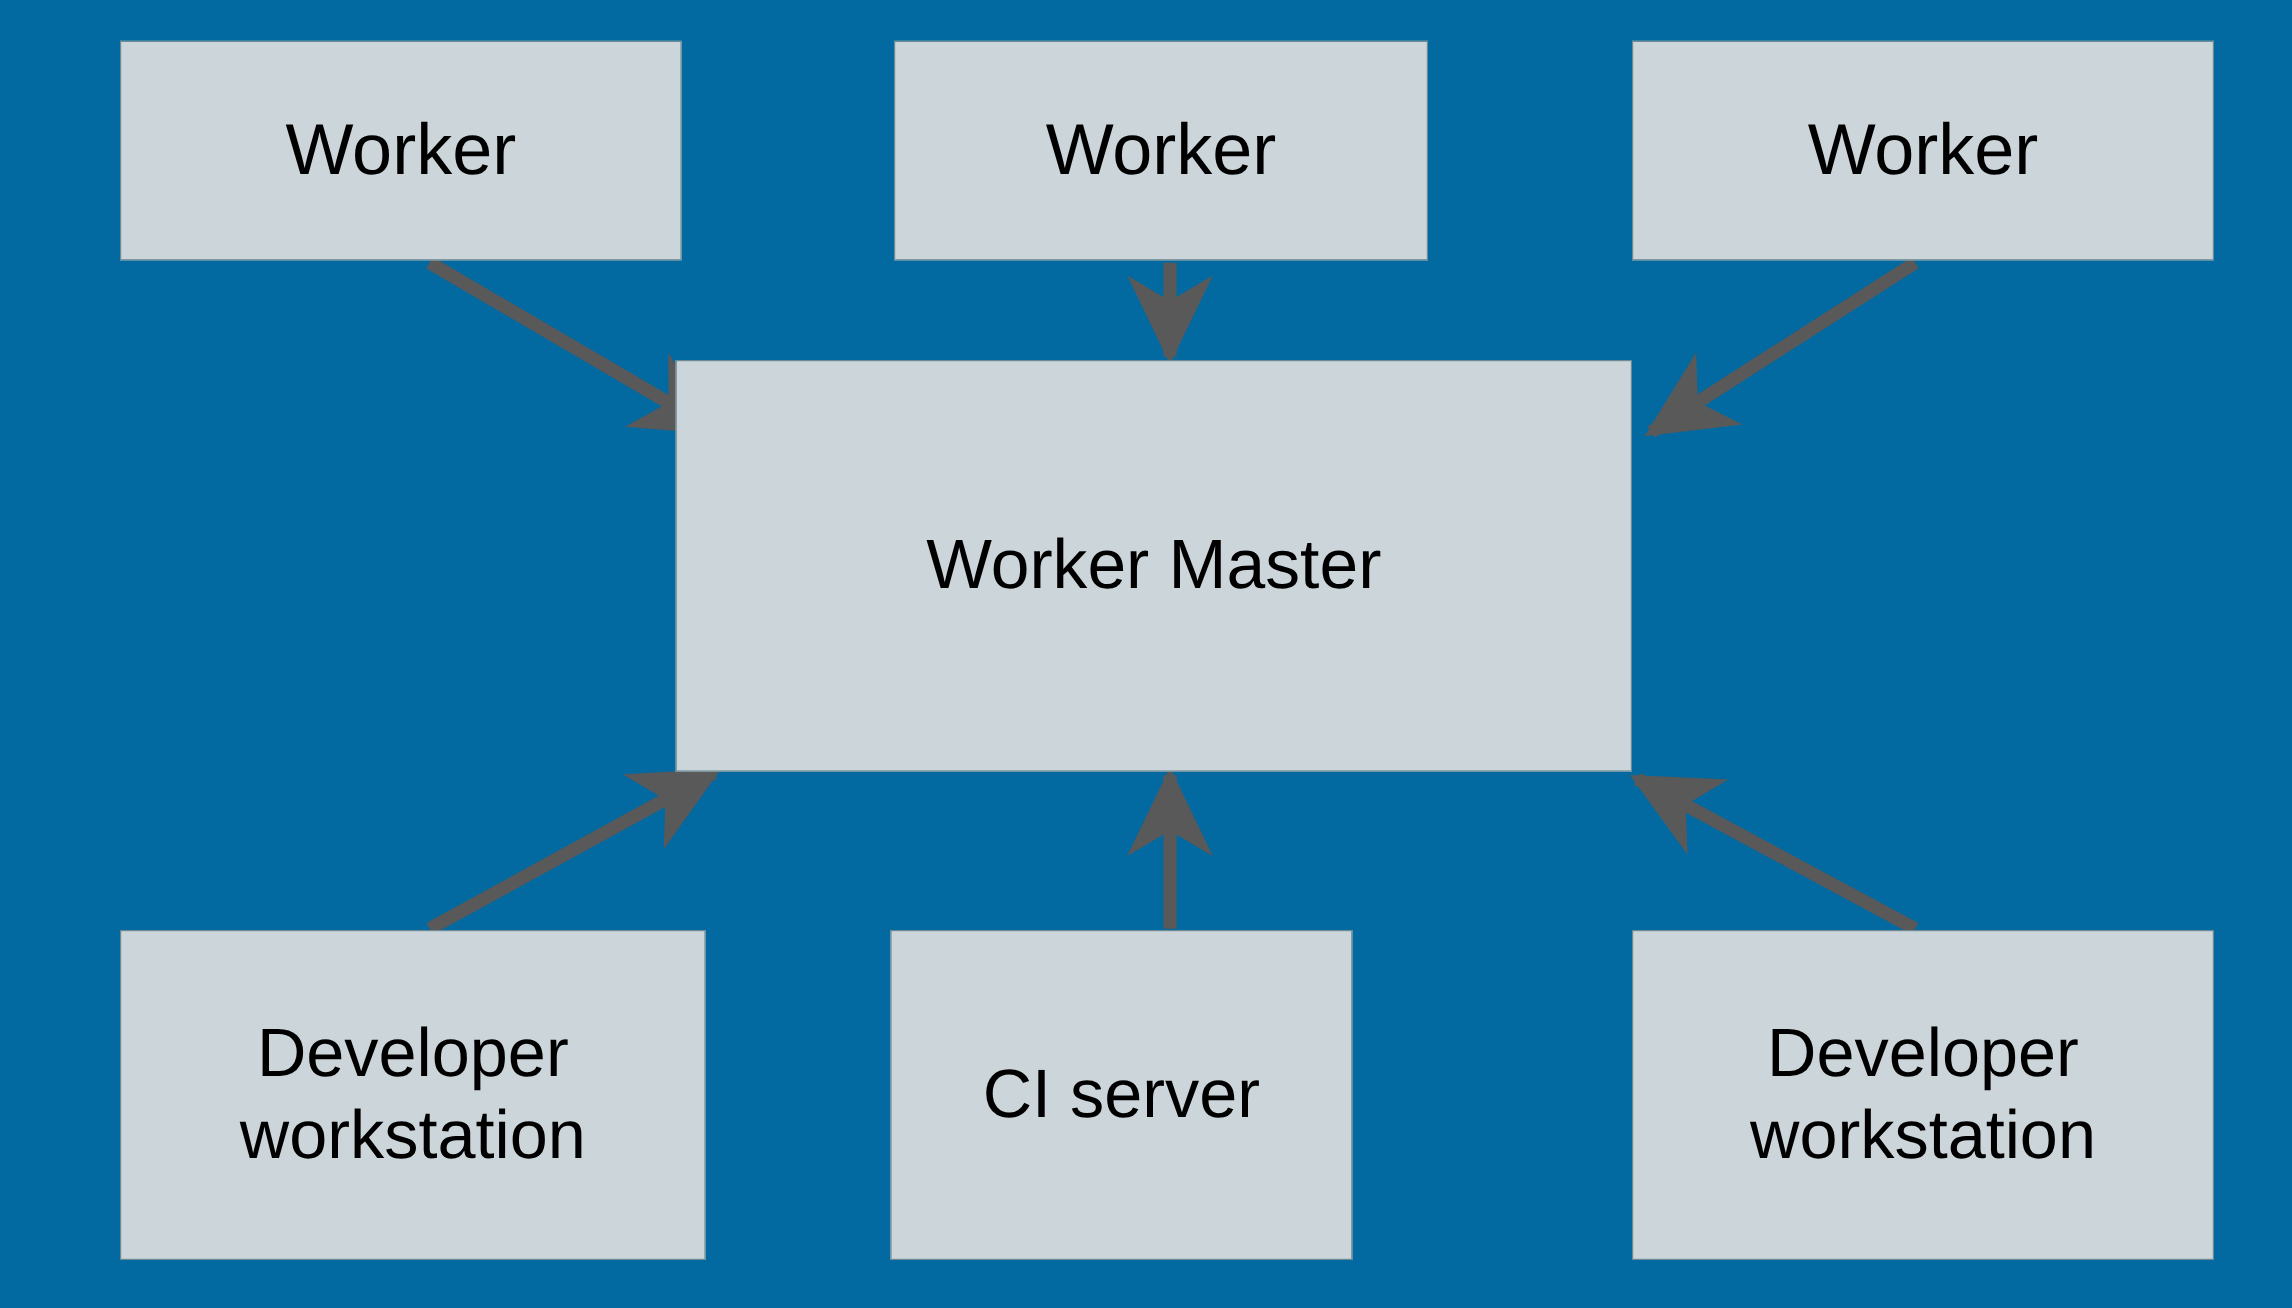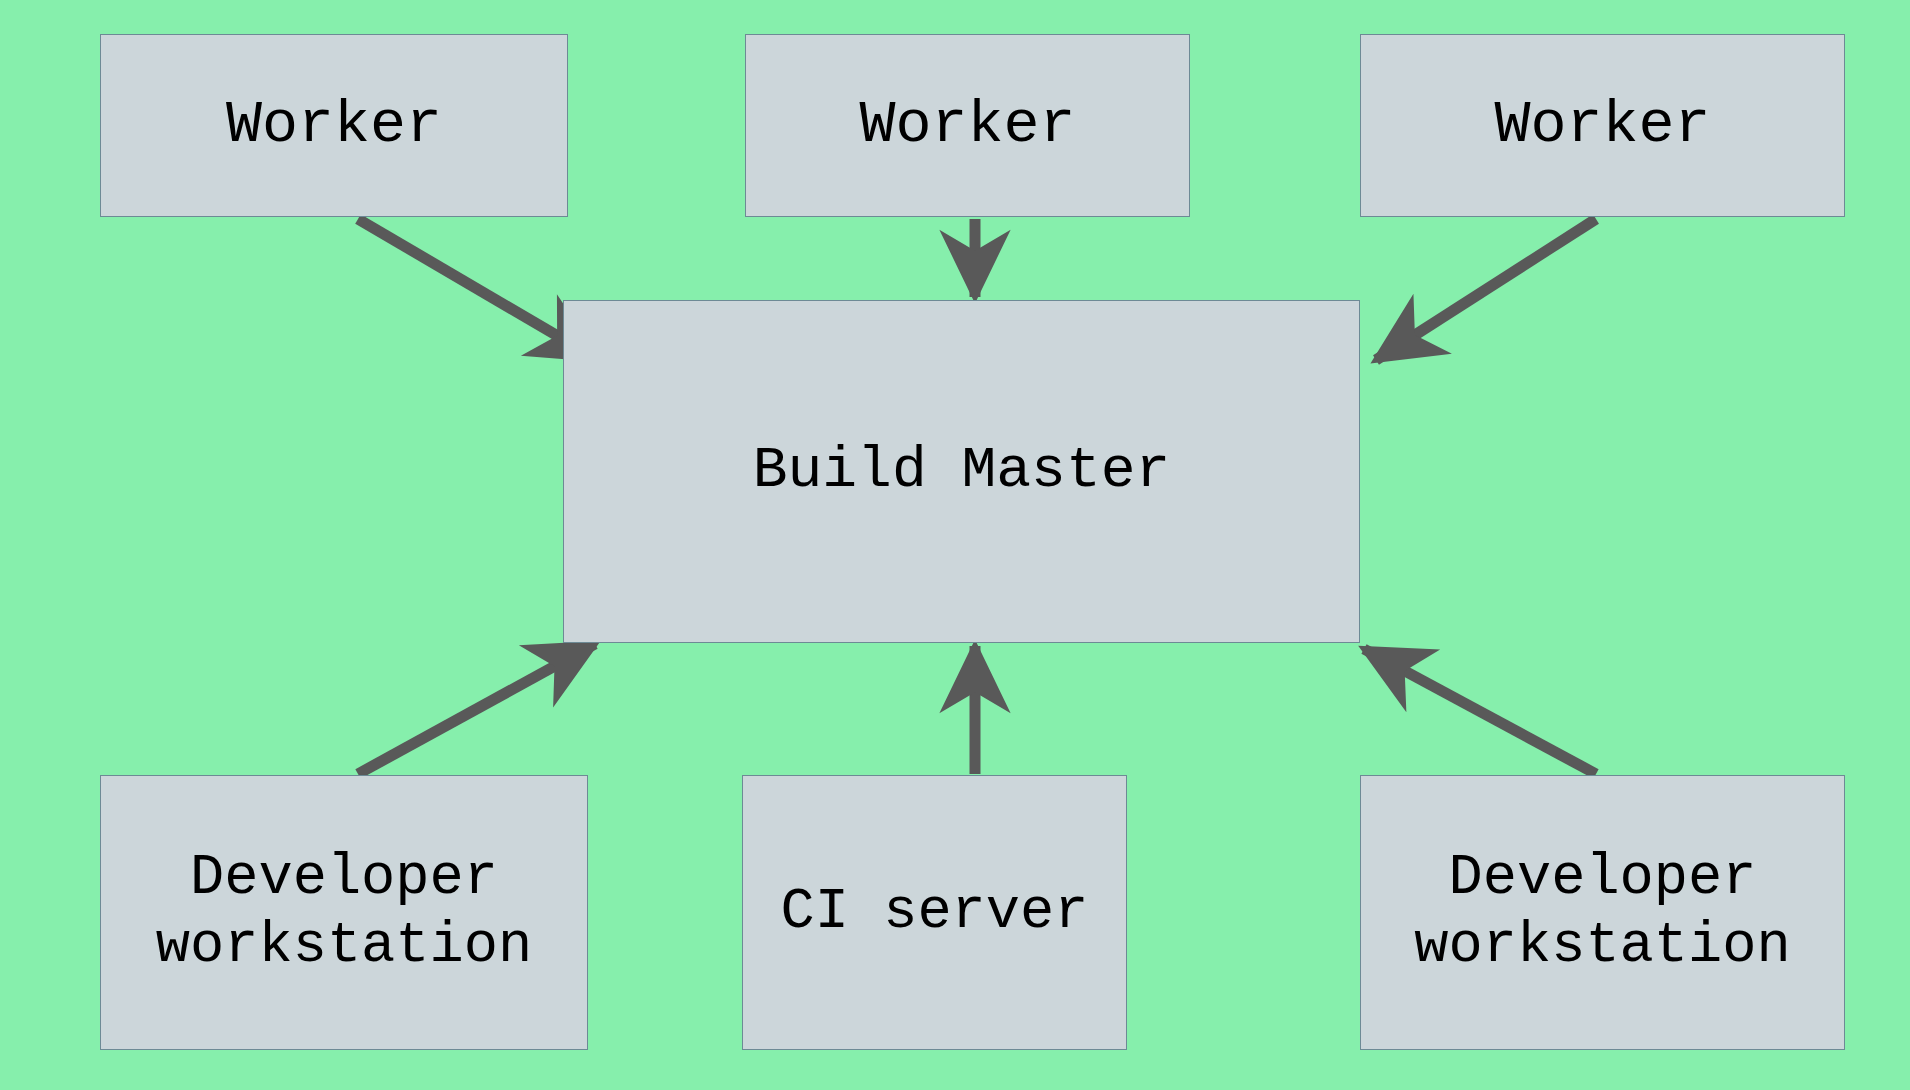--- a/index.html
+++ b/index.html
@@ -8,23 +8,22 @@
     padding: 0;
     background: #ffffff;
   }
   body {
     font-family: "Liberation Sans", sans-serif;
   }
   #canvas {
     position: relative;
     width: 1910px;
     height: 1090px;
-    background: #86efac;
+    background: #0369a1;
     overflow: hidden;
-    font-family: Liberation Mono, monospace;
   }
   #arrow-layer {
     position: absolute;
     left: 0;
     top: 0;
     width: 1910px;
     height: 1090px;
   }
   .node {
     position: absolute;
@@ -90,21 +89,21 @@
 
   <div class="node node-worker-2">
     <span class="node-label">Worker</span>
   </div>
 
   <div class="node node-worker-3">
     <span class="node-label">Worker</span>
   </div>
 
   <div class="node node-build-master">
-    <span class="node-label">Build Master</span>
+    <span class="node-label">Worker Master</span>
   </div>
 
   <div class="node node-dev-left">
     <span class="node-label">Developer
 workstation</span>
   </div>
 
   <div class="node node-ci-server">
     <span class="node-label">CI server</span>
   </div>

